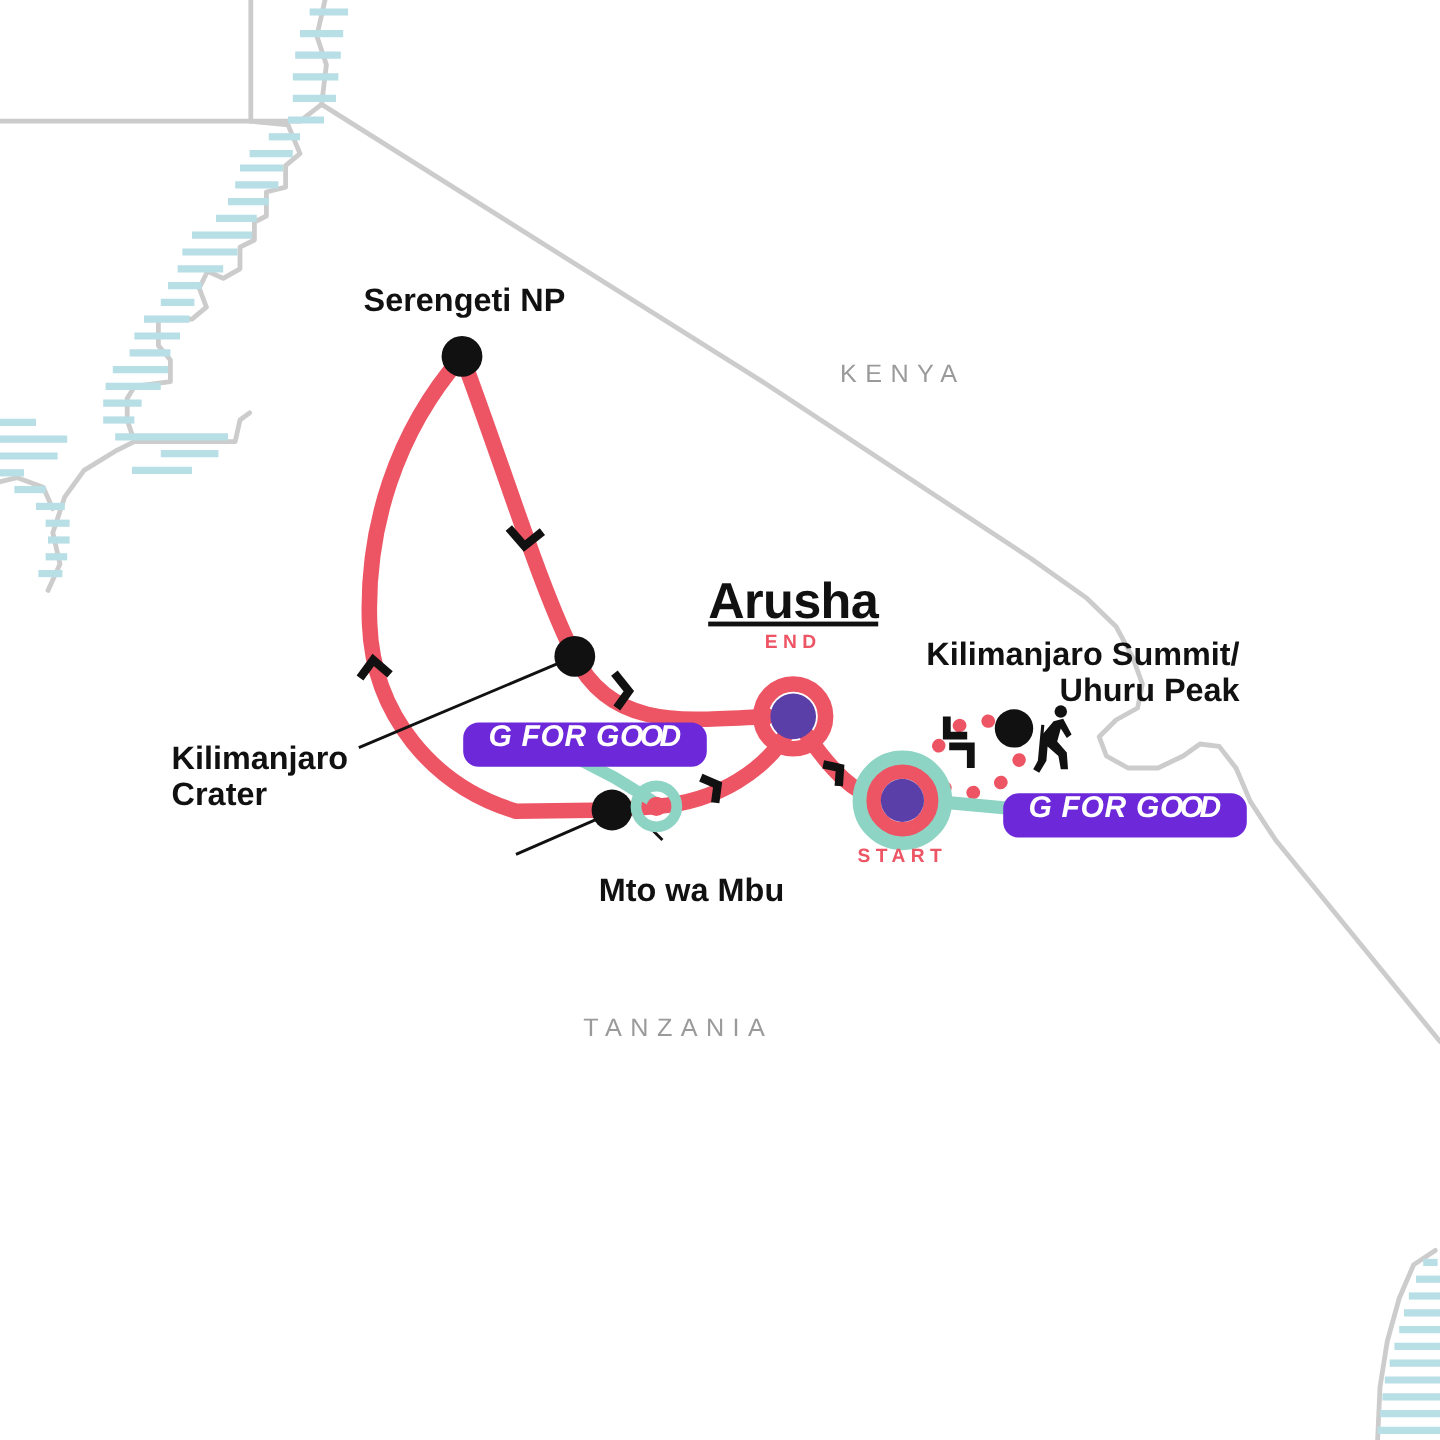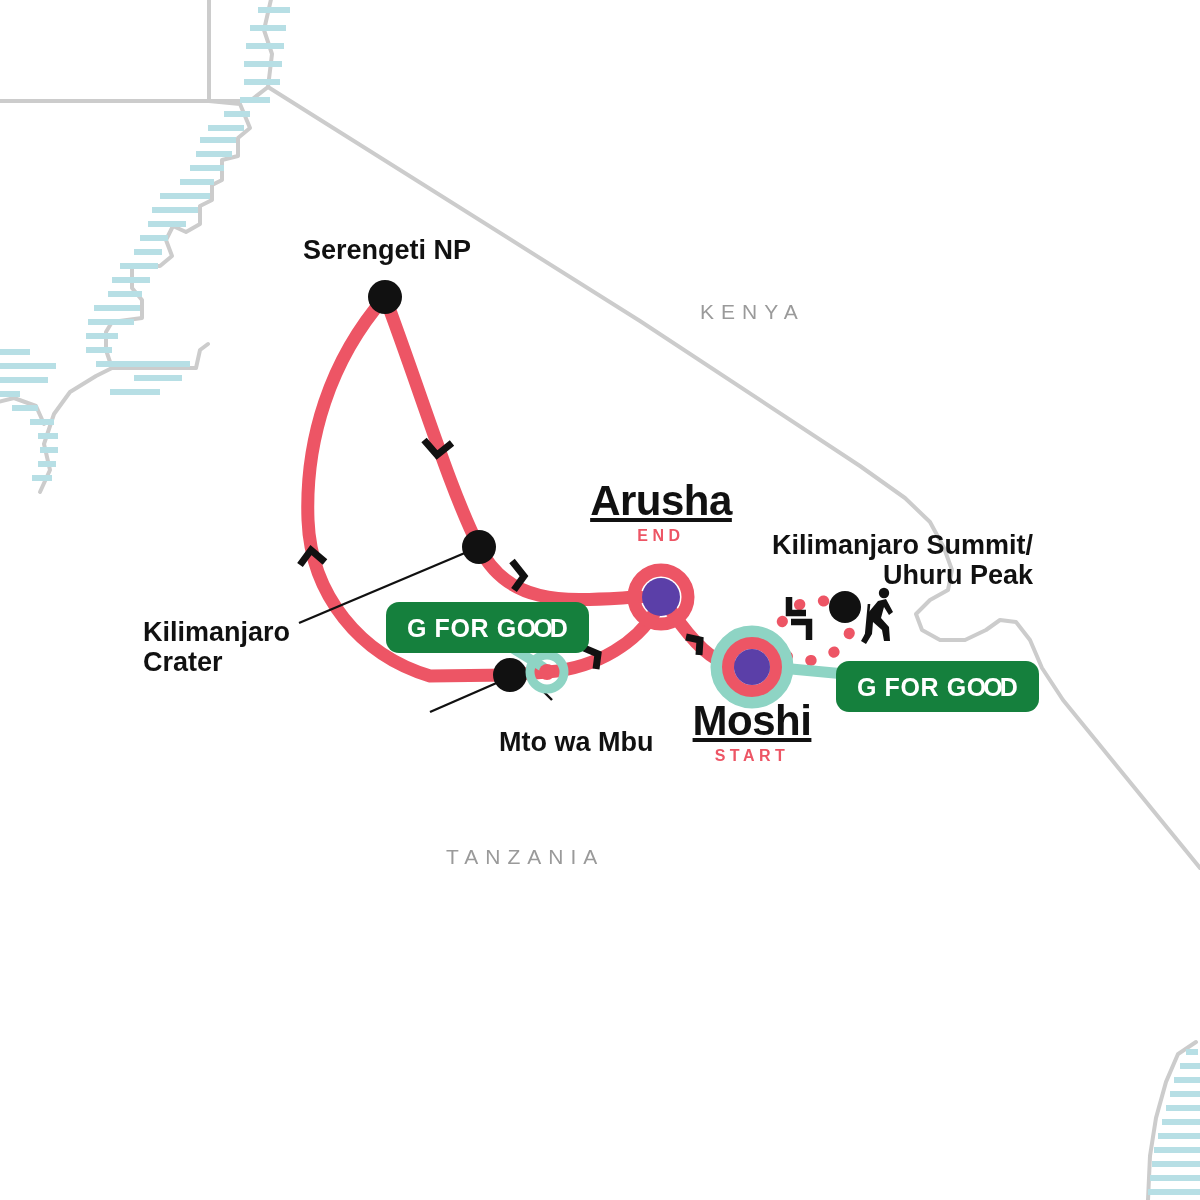--- a/index.html
+++ b/index.html
@@ -57,28 +57,29 @@
   .city-sub {
     color: #ED5565;
     font-size: 16px;
     font-weight: 700;
     letter-spacing: 4.5px;
     margin-top: 5px;
   }
   .city-block { text-align: center; }
   .badge {
     position: absolute;
-    background: #15803d;
+    background: #6d28d9;
     color: #ffffff;
     font-size: 25px;
     font-weight: 600;
     letter-spacing: 0.6px;
     border-radius: 13px;
-    padding: 14px 21px 12px 21px;
+    padding: 0 21px 12px 21px;
     line-height: 1;
+    font-style: italic;
   }
   .badge .inf {
     letter-spacing: -3px;
     display: inline-block;
   }
 </style>
 </head>
 <body>
 
 <div id="map-root">
@@ -243,21 +244,21 @@
         <path d="M 878 601 L 886 599 L 893 612 L 889 615 L 884 607 L 881 618 L 889 627 L 890 641
                  L 884 641 L 882 630 L 873 622 L 872 634 L 866 644 L 861 641 L 866 632 L 868 613 Z"></path>
         <line x1="869" y1="604" x2="866" y2="636" stroke="#111111" stroke-width="2.6"></line>
       </g>
 
     </g>
   </svg>
 
   <div class="map-label country-label" style="left:700px; top:300px;">KENYA</div>
 
-  <div class="map-label country-label" style="left:446px; top:845px;">TANZANIA</div>
+  <div class="map-label country-label" style="left:486px; top:845px;">TANZANIA</div>
 
   <div class="map-label poi-label" style="left:303px; top:235px;">Serengeti NP</div>
 
   <div class="map-label poi-label" style="left:143px; top:617px;">
     <div>Kilimanjaro</div>
     <div>Crater</div>
   </div>
 
 
   <div class="map-label poi-label" style="left:499px; top:727px;">Mto wa Mbu</div>
@@ -266,21 +267,20 @@
     <div>Kilimanjaro Summit/</div>
     <div>Uhuru Peak</div>
   </div>
 
   <div class="map-label city-block" style="left:531px; top:480px; width:260px;">
     <div class="city-label">Arusha</div>
     <div class="city-sub">END</div>
   </div>
 
   <div class="map-label city-block" style="left:622px; top:700px; width:260px;">
-    <div class="city-label">Moshi</div>
     <div class="city-sub">START</div>
   </div>
 
   <div class="badge" style="left:386px; top:602px;">
     <span>G FOR G</span><span class="inf">OO</span><span>D</span>
   </div>
 
   <div class="badge" style="left:836px; top:661px;">
     <span>G FOR G</span><span class="inf">OO</span><span>D</span>
   </div>

